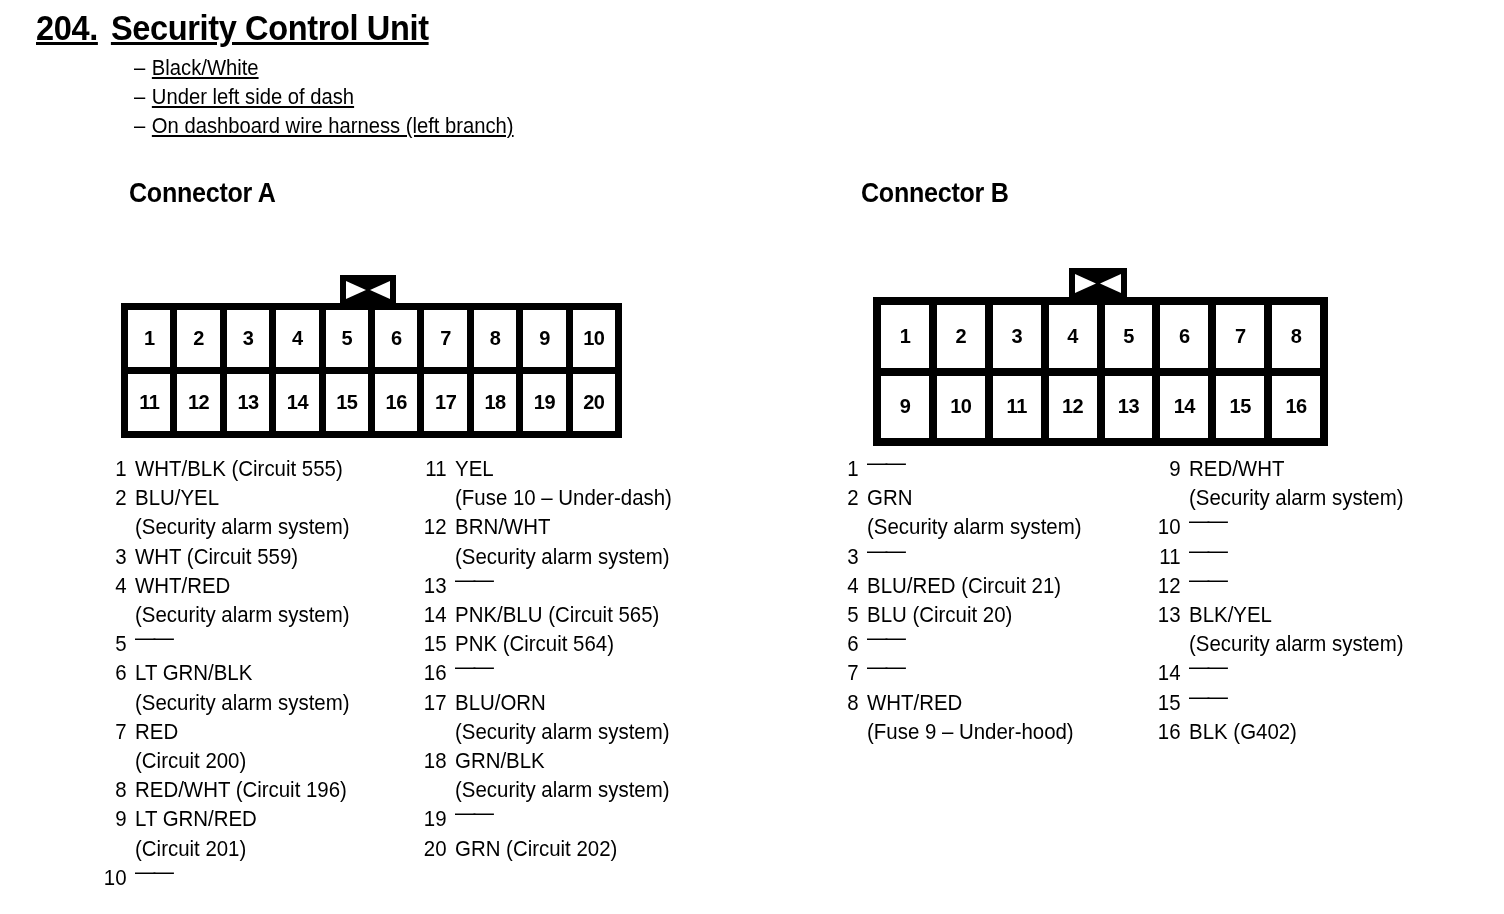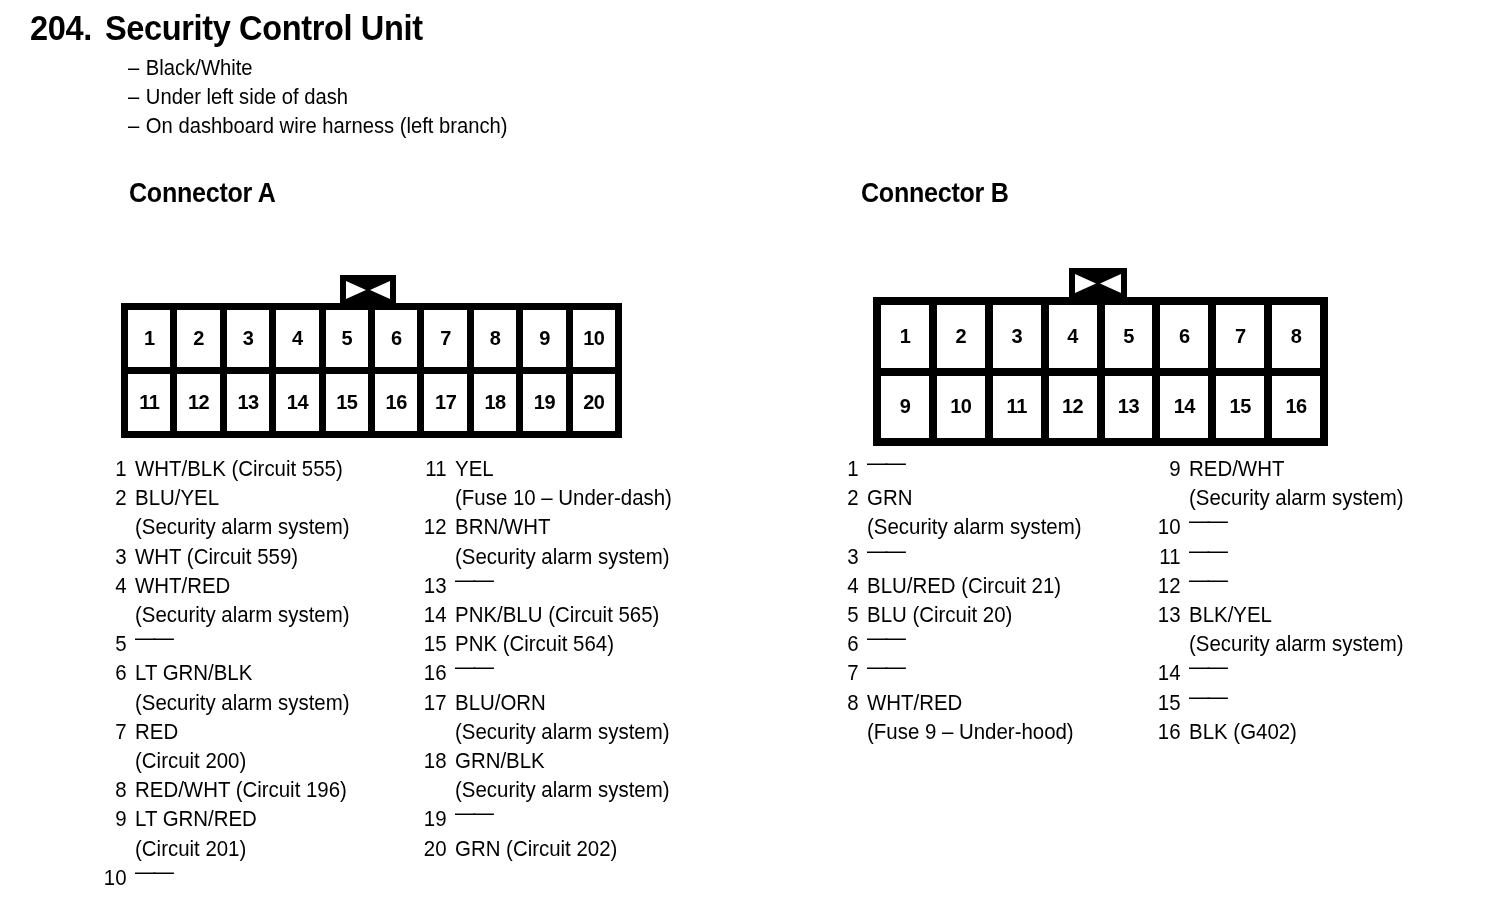--- a/index.html
+++ b/index.html
@@ -10,21 +10,21 @@
   body {
     width: 1504px;
     height: 914px;
     position: relative;
     font-family: "Liberation Sans", sans-serif;
     color: #000000;
     overflow: hidden;
   }
 
   
-  #header { position: absolute; left: 30px; top: 8px; }
+  #header { position: absolute; left: 36px; top: 8px; text-decoration: underline; }
   .title-row {
     display: flex;
     align-items: baseline;
     font-weight: bold;
     font-size: 35px;
     letter-spacing: -0.4px;
     transform: scaleX(0.93);
     transform-origin: left top;
     white-space: nowrap;
   }

